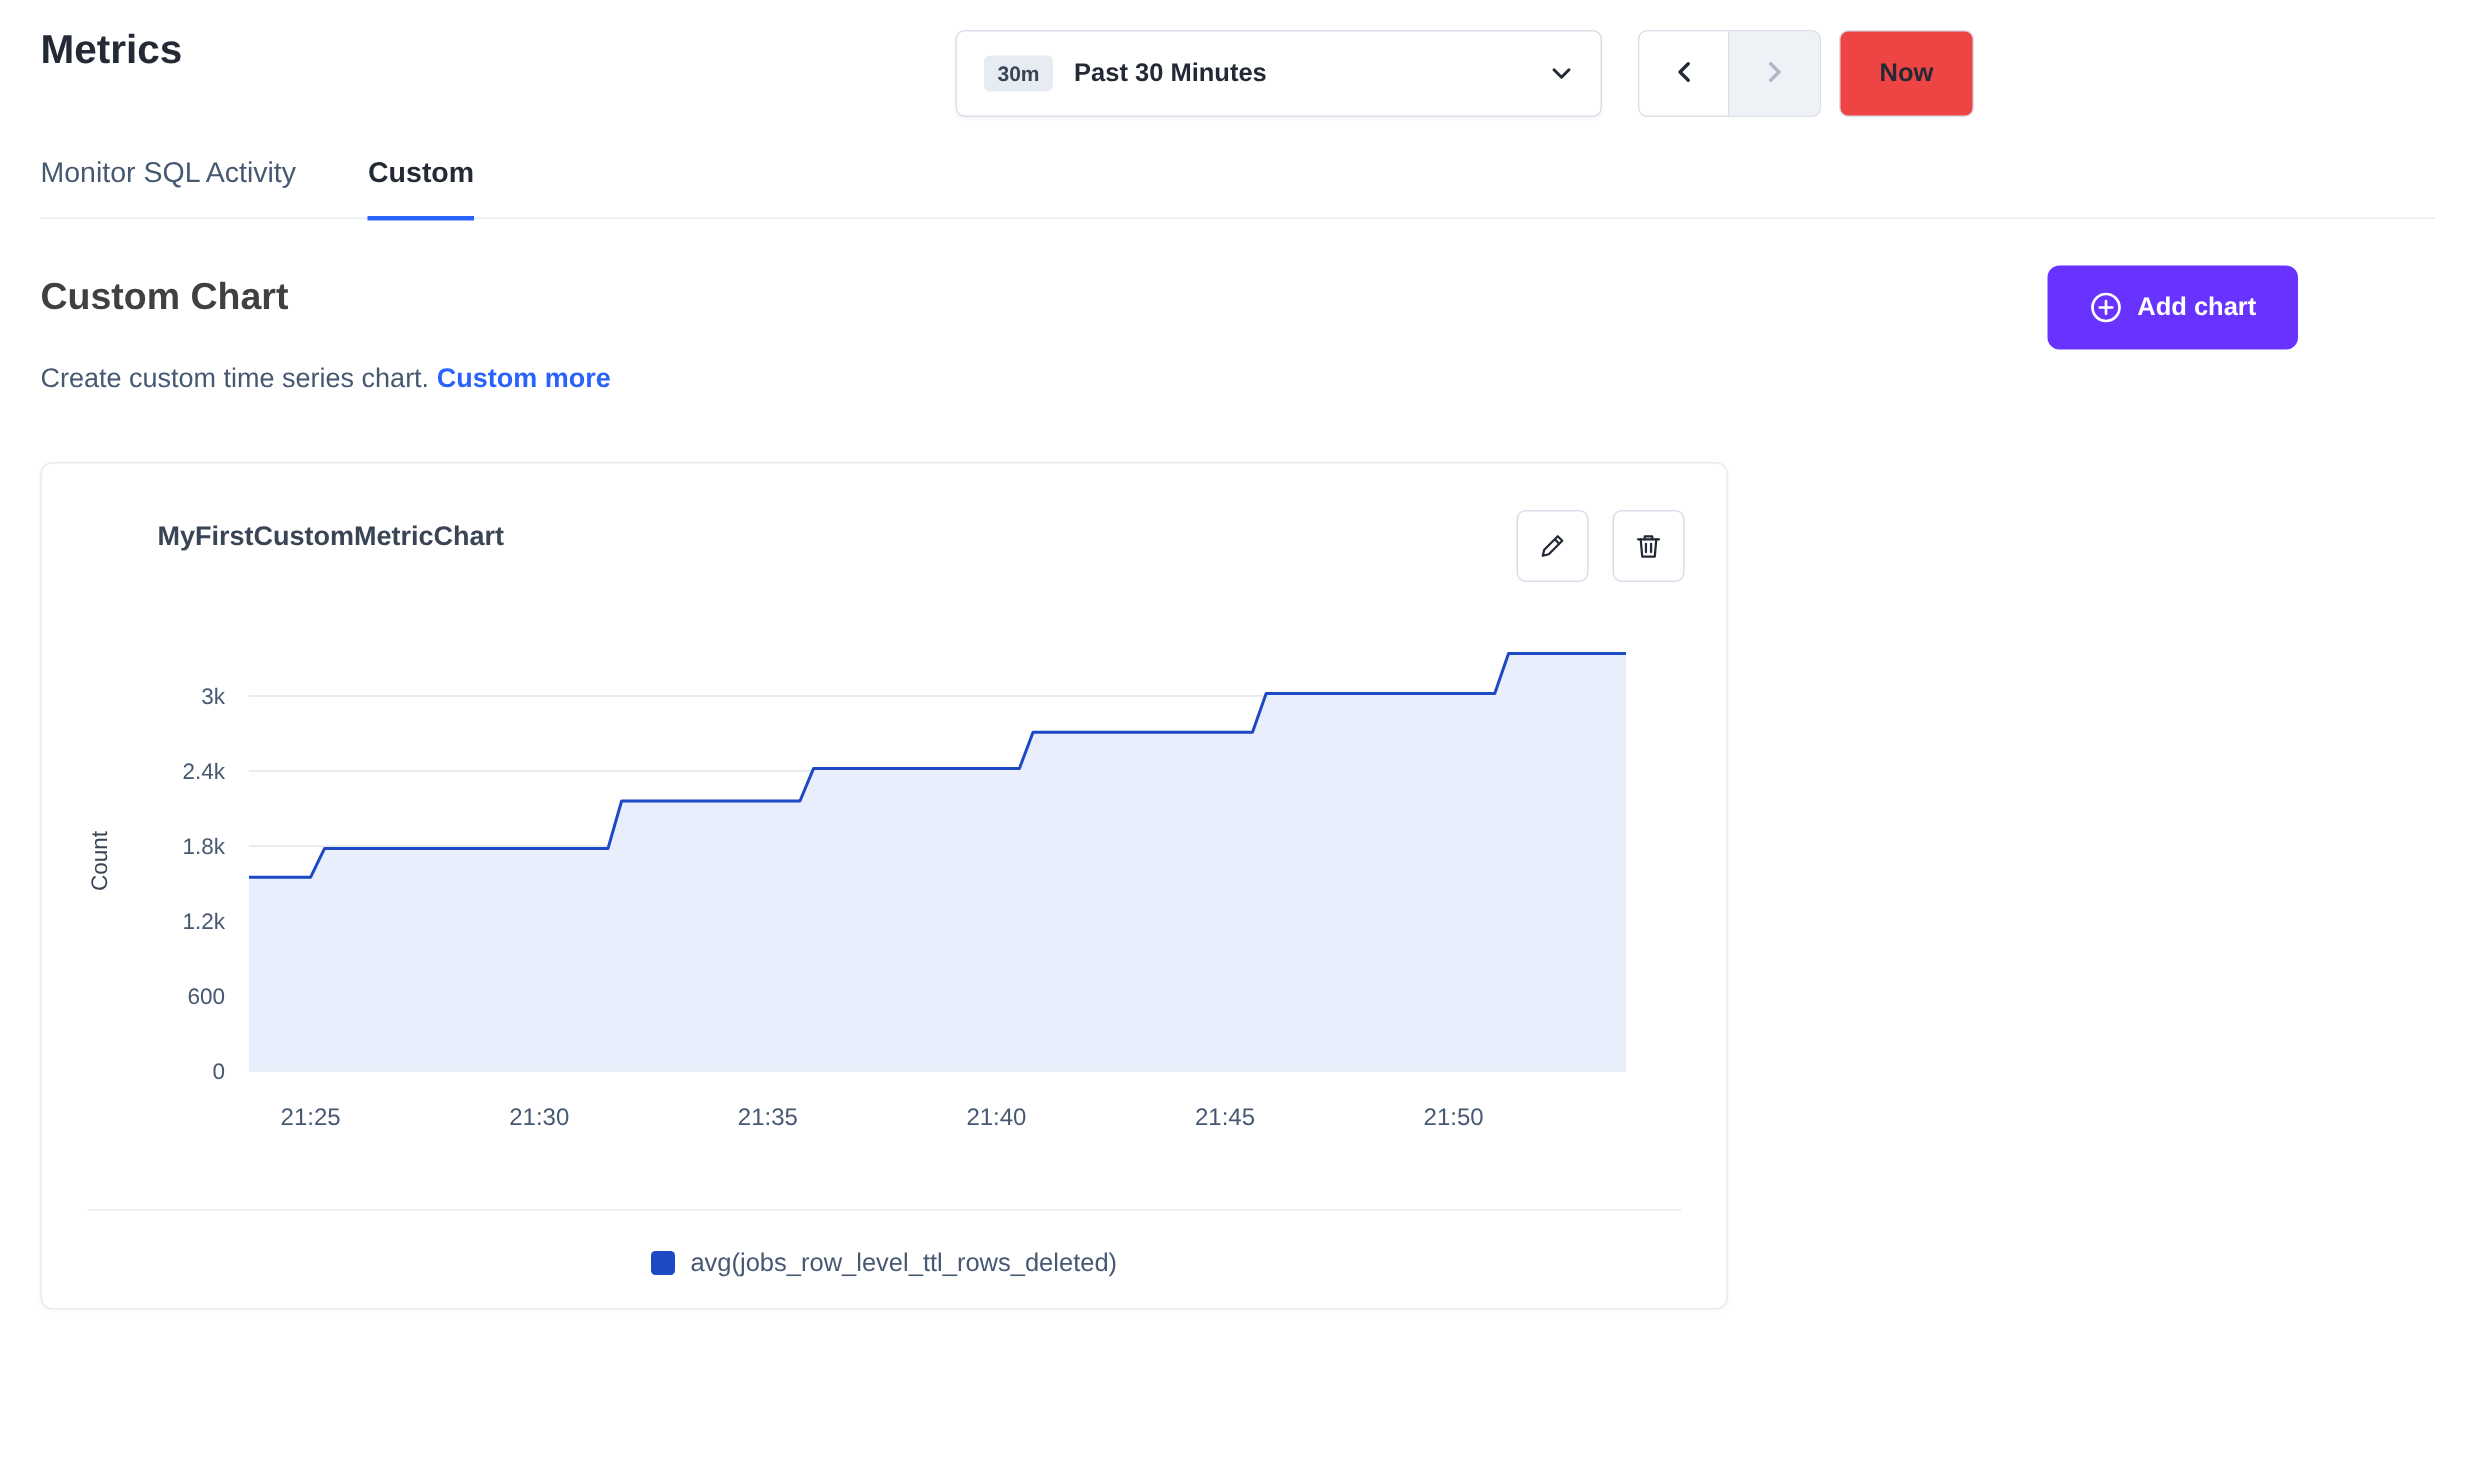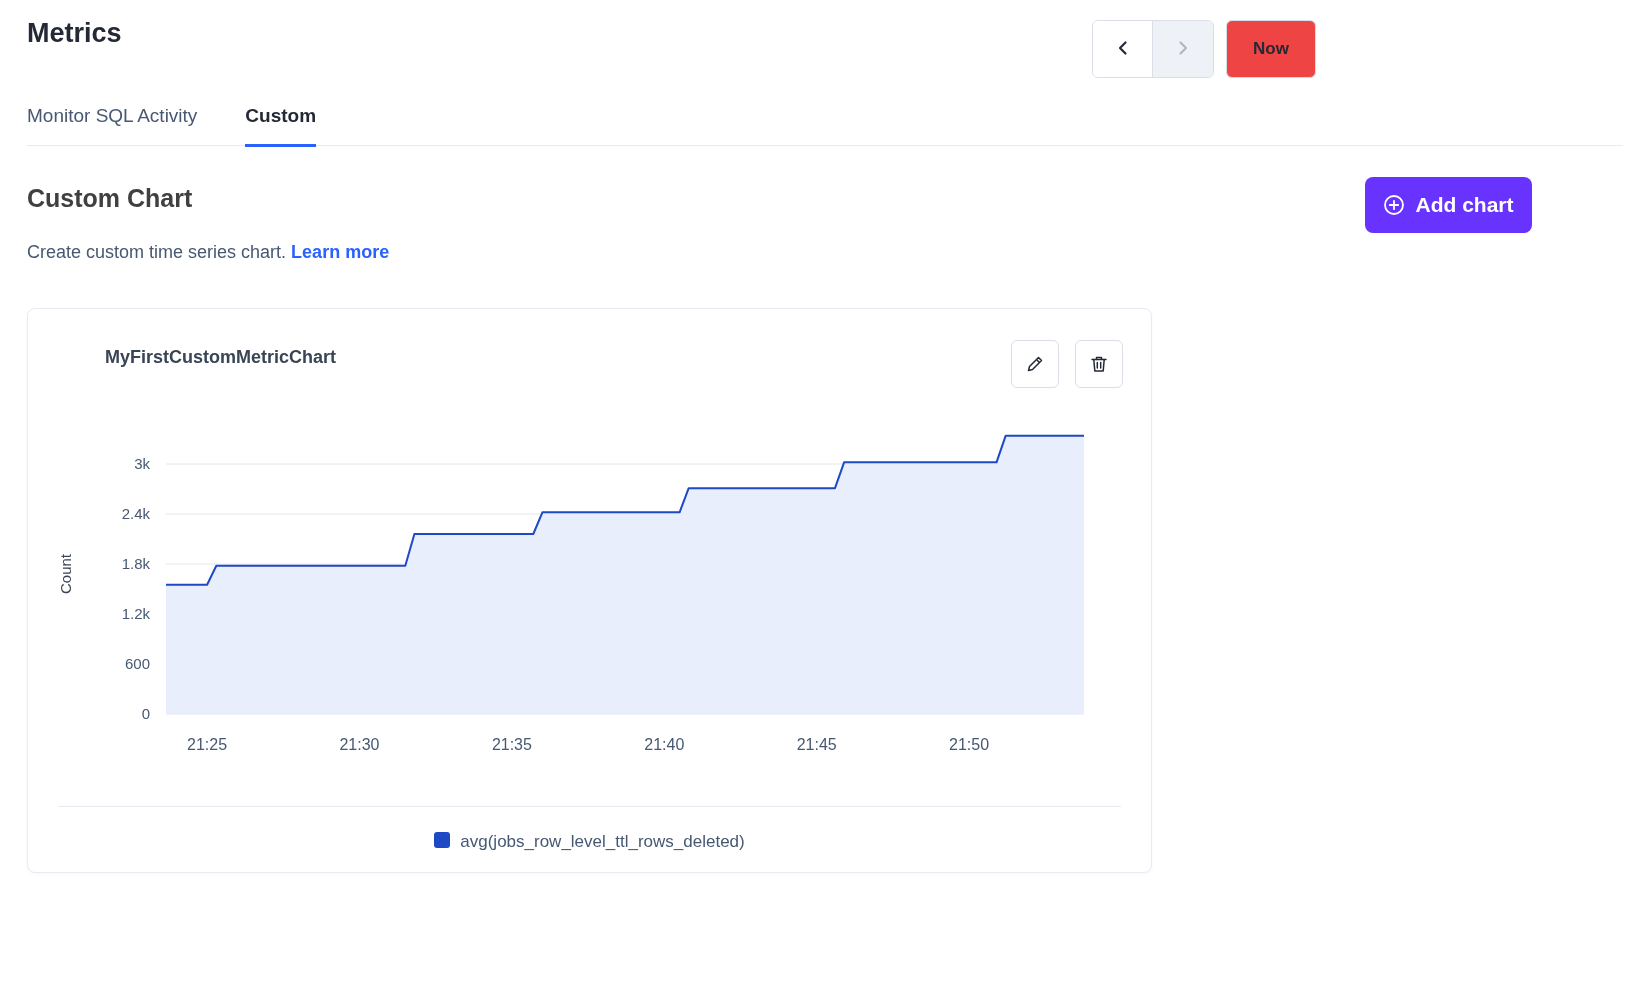--- a/index.html
+++ b/index.html
@@ -33,47 +33,56 @@
   .tabs{position:absolute;left:27px;right:27px;top:100px;display:flex;gap:48px;border-bottom:1px solid #e7ecf3;}
   .tab{font-size:19px;color:#475872;padding:5px 0 17px;border-bottom:3px solid transparent;margin-bottom:-2px;cursor:pointer;}
   .tab.active{color:#242a35;font-weight:600;border-bottom-color:var(--link-blue,#2962ff);}
   
   .section-heading{position:absolute;left:27px;top:184px;font-size:25px;font-weight:700;color:#404040;margin:0;}
   .section-desc{position:absolute;left:27px;top:242px;font-size:18px;color:#475872;}
   .learn-more{color:var(--link-blue,#2962ff);font-weight:600;text-decoration:none;cursor:pointer;}
   .add-chart{
     position:absolute;left:1365px;top:177px;width:167px;height:56px;box-sizing:border-box;
     background:var(--accent-purple,#6933ff);border:none;border-radius:8px;color:#fff;
-    font-family:inherit;font-size:21px;font-weight:600;display:flex;align-items:center;
+    font-family:inherit;font-size:17px;font-weight:600;display:flex;align-items:center;
     justify-content:center;gap:10px;cursor:pointer;
   }
   
   .card{
     position:absolute;left:27px;top:308px;width:1125px;height:565px;box-sizing:border-box;
     border:1px solid #e7ecf3;border-radius:8px;background:#fff;box-shadow:0 1px 3px rgba(36,42,53,0.04);
   }
   .card-title{position:absolute;left:30px;top:38px;font-size:18px;font-weight:700;color:#394455;margin-left:47px;}
   .card-actions{position:absolute;right:28px;top:31px;display:flex;gap:16px;}
   .icon-btn{
     width:48px;height:48px;box-sizing:border-box;border:1px solid #d9dee8;border-radius:6px;
     background:#fff;display:flex;align-items:center;justify-content:center;cursor:pointer;padding:0;
   }
   .chart-svg{position:absolute;left:0;top:100px;}
   .legend-sep{position:absolute;left:30px;right:30px;top:497px;height:1px;background:#e7ecf3;}
-  .legend{position:absolute;left:0;right:0;top:523px;display:flex;justify-content:center;align-items:flex-start;gap:10px;}
+  .legend{position:absolute;left:0;right:0;top:523px;display:flex;justify-content:center;align-items:center;gap:10px;}
   .legend-swatch{width:16px;height:16px;border-radius:3px;background:#1d49c4;}
   .legend-label{font-size:17px;color:#475872;}
 </style>
 </head>
 <body>
 
 <div class="page">
 
   <h1 class="page-title">Metrics</h1>
 
+  <div class="time-select">
+    <span class="time-badge">30m</span>
+    <span class="time-label">Past 30 Minutes</span>
+    <span class="time-chevron">
+      <svg width="16" height="16" viewBox="0 0 16 16">
+          <path d="M3 5.5l5 5 5-5" fill="none" stroke="#242a35" stroke-width="2" stroke-linecap="round" stroke-linejoin="round"></path>
+        </svg>
+    </span>
+  </div>
 
   <div class="arrow-group">
     <button class="arrow-btn back">
       <span>
         <svg width="18" height="18" viewBox="0 0 18 18">
             <path d="M11.5 3.5L6 9l5.5 5.5" fill="none" stroke="#242a35" stroke-width="2.2" stroke-linecap="round" stroke-linejoin="round"></path>
           </svg>
       </span>
     </button>
     <button class="arrow-btn forward" disabled="">
@@ -88,21 +97,21 @@
   <button class="now-button">Now</button>
 
   <nav class="tabs">
     <div class="tab">Monitor SQL Activity</div>
     <div class="tab active">Custom</div>
   </nav>
 
   <h2 class="section-heading">Custom Chart</h2>
   <div class="section-desc">
     <span>Create custom time series chart.</span>
-    <a class="learn-more">Learn more</a>
+    <a class="learn-more">Custom more</a>
   </div>
 
   <button class="add-chart">
     <span style="display:flex;">
       <svg width="22" height="22" viewBox="0 0 22 22">
           <circle cx="11" cy="11" r="9" fill="none" stroke="#ffffff" stroke-width="1.8"></circle>
           <path d="M11 6.8v8.4M6.8 11h8.4" stroke="#ffffff" stroke-width="1.8" stroke-linecap="round"></path>
         </svg>
     </span>
     <span>Add chart</span>

